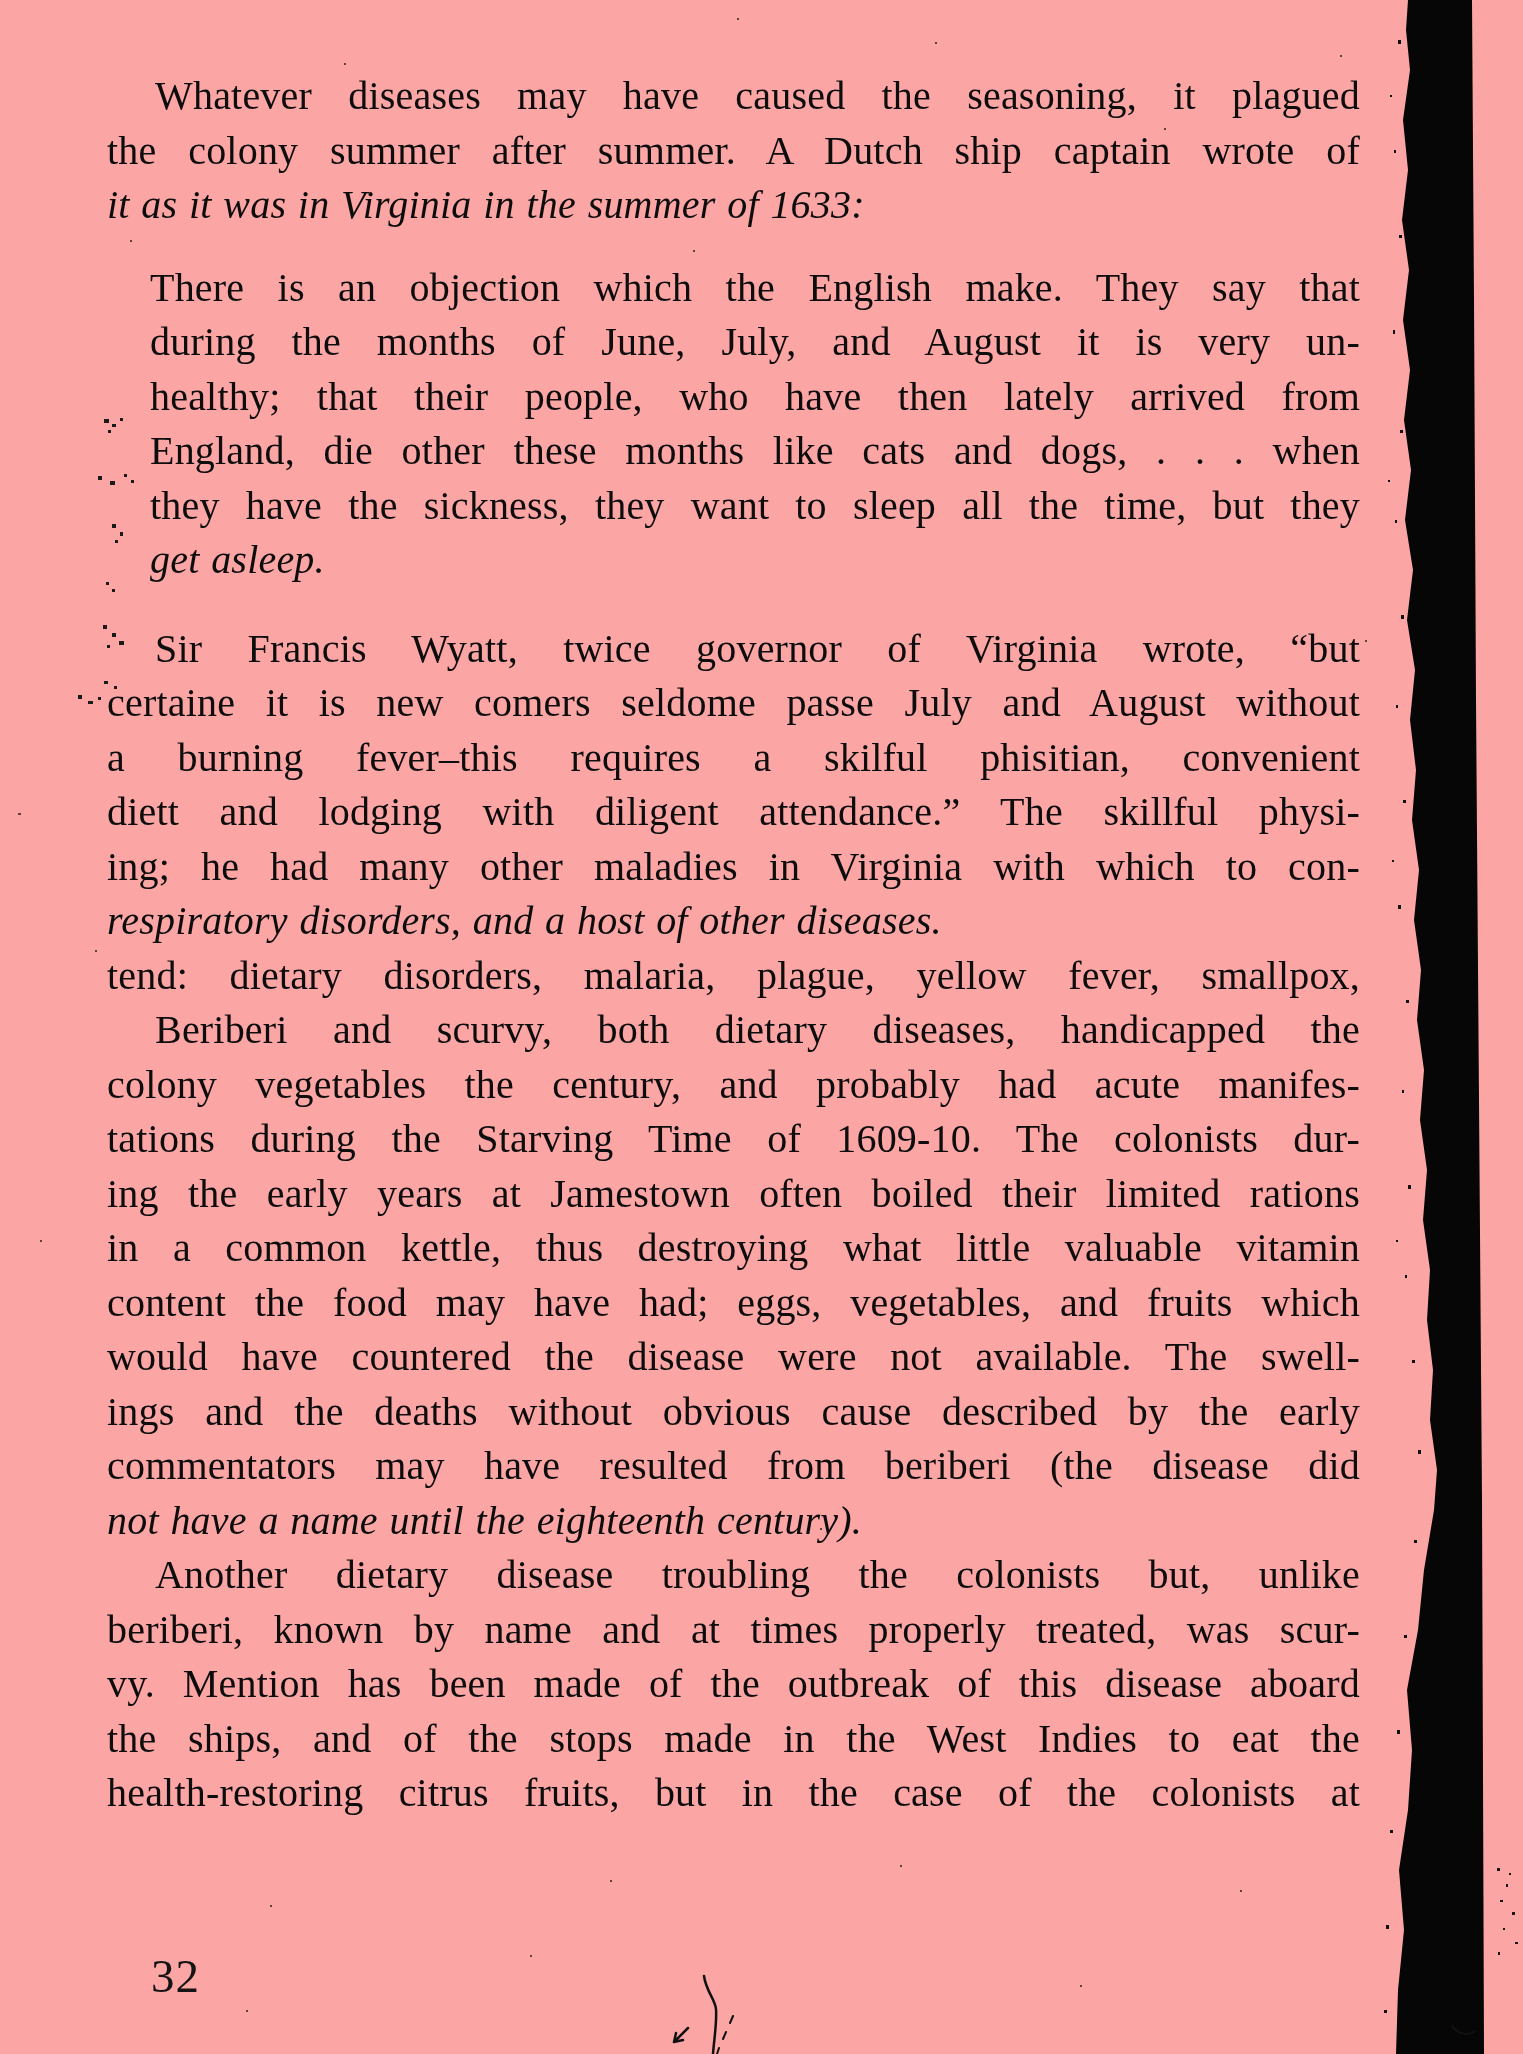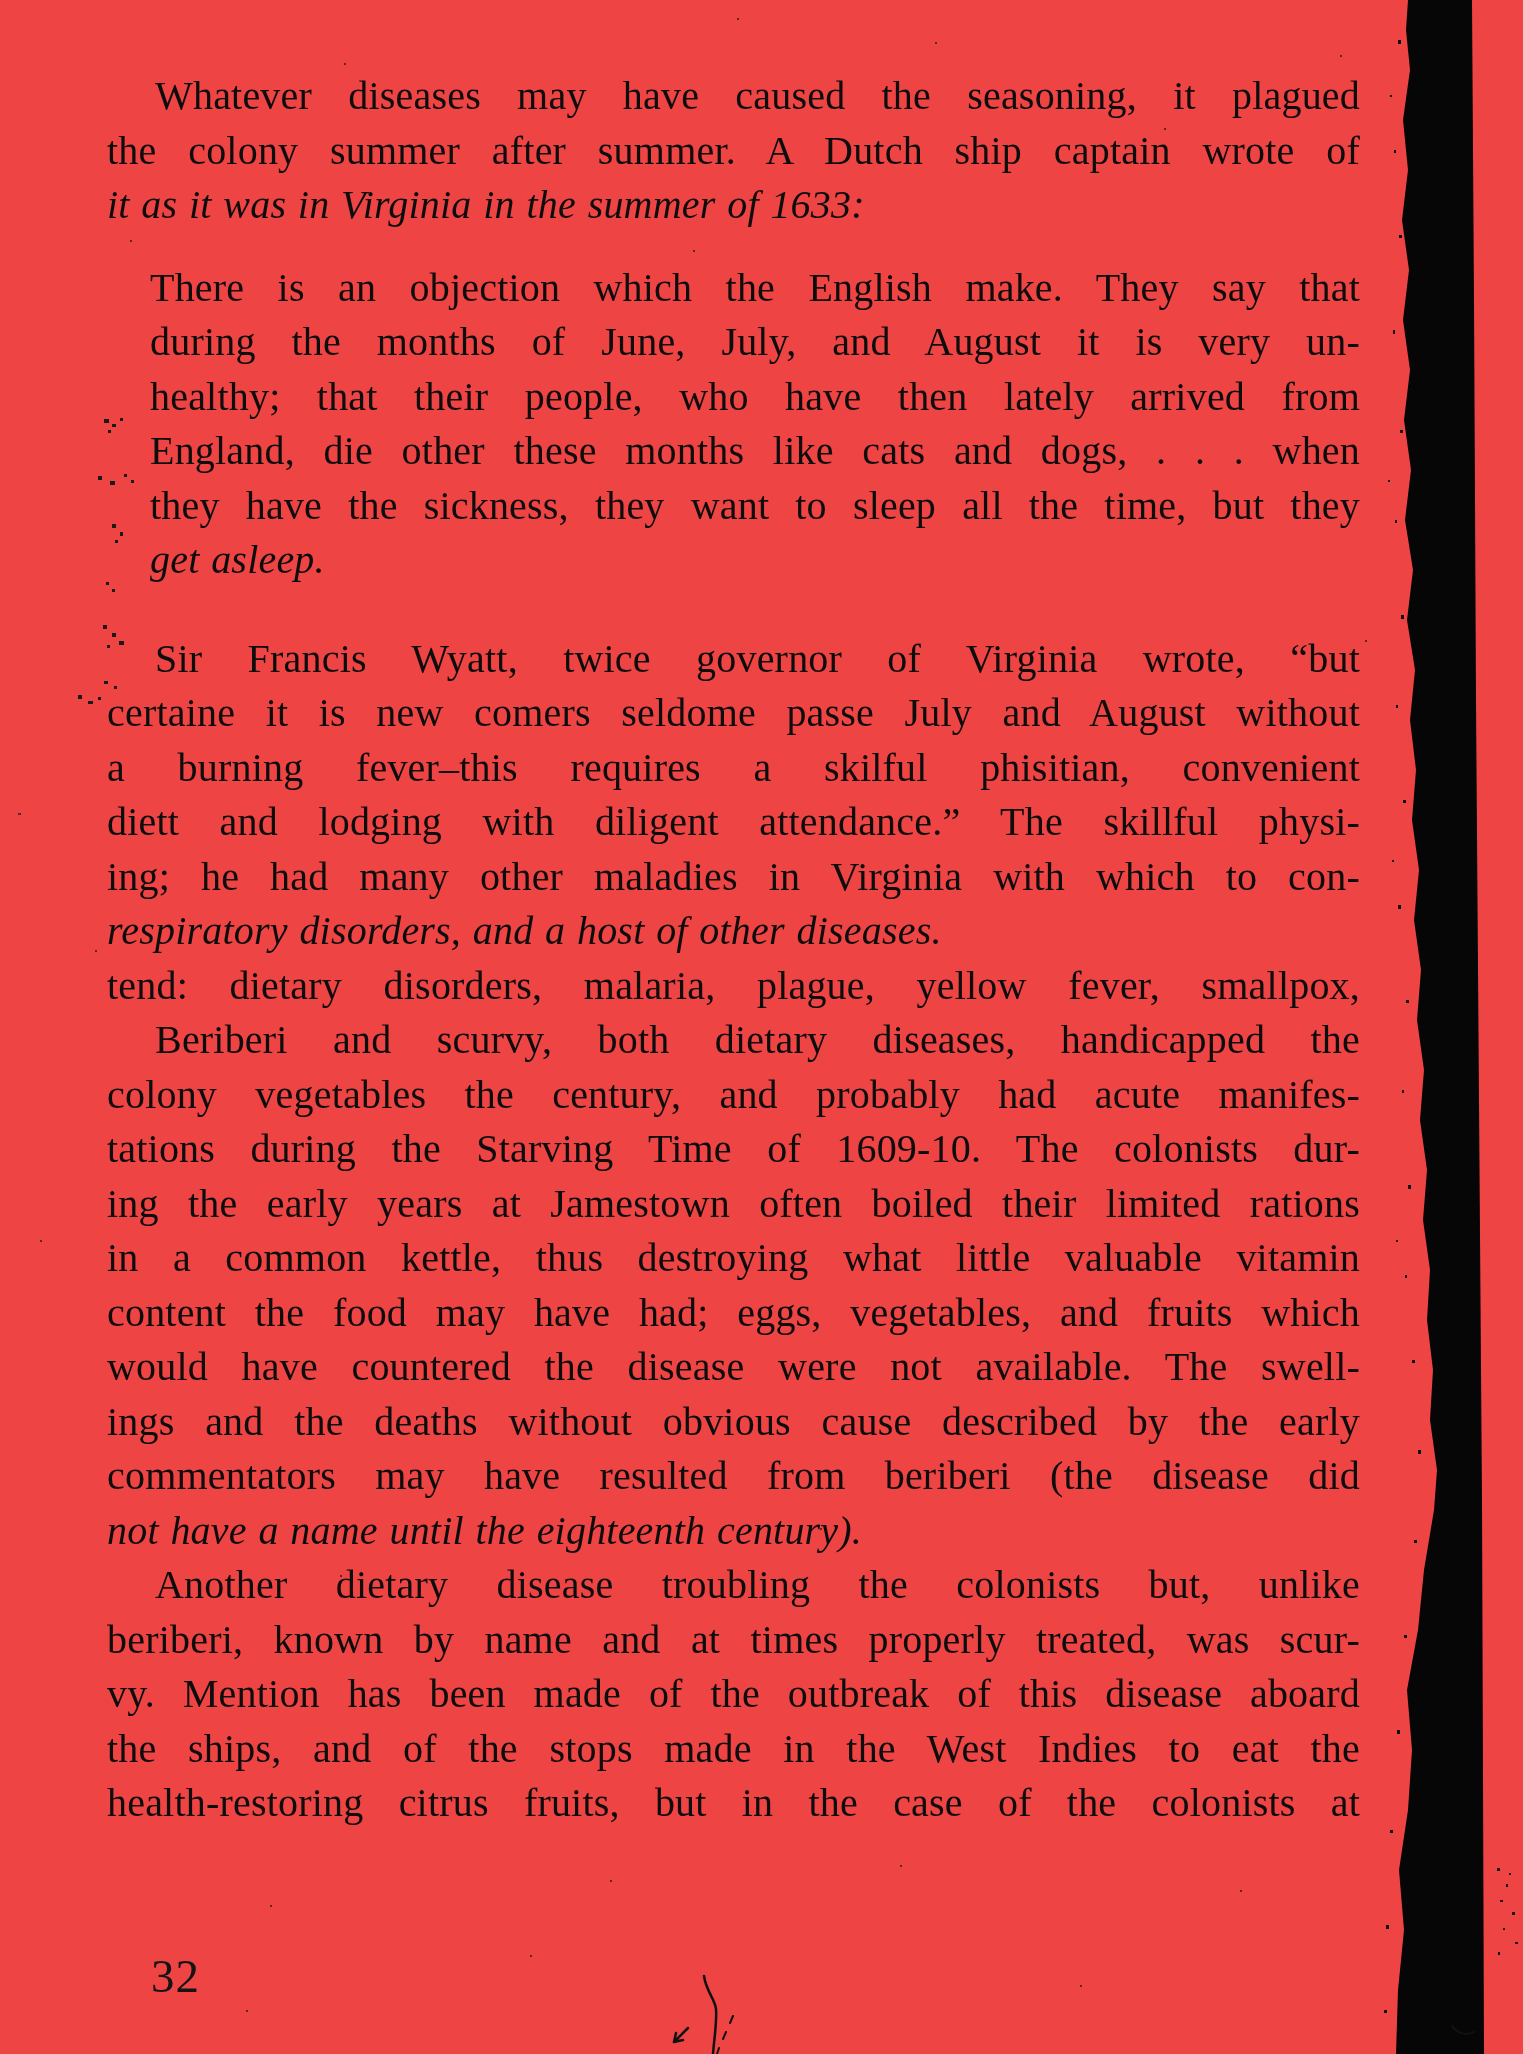--- a/index.html
+++ b/index.html
@@ -1,36 +1,36 @@
 <!DOCTYPE html>
 <html><head>
 <meta charset="utf-8">
 <style>
   html,body{margin:0;padding:0;background:#e8e8e6;}
   .page{
     position:relative;
     width:1523px;height:2054px;
-    background:#ef4444;
+    background:#fca5a5;
     overflow:hidden;
     font-family:"Liberation Serif","DejaVu Serif",serif;
     color:#0d0d0d;
   }
   .text-block{
     position:absolute;
     left:107px;top:69px;
     width:1253px;
     font-size:40px;
     line-height:54.5px;
     letter-spacing:0.2px;
     word-spacing:1.5px;
   }
   .para{margin:0;}
   .para.quote{
     margin-top:28px;
-    margin-bottom:44px;
+    margin-bottom:34px;
     margin-left:43px;
     width:1210px;
   }
   .line{
     text-align:justify;
     -moz-text-align-last:justify;
     text-align-last:justify;
     min-height:54.5px;
   }
   .line.no-just{

